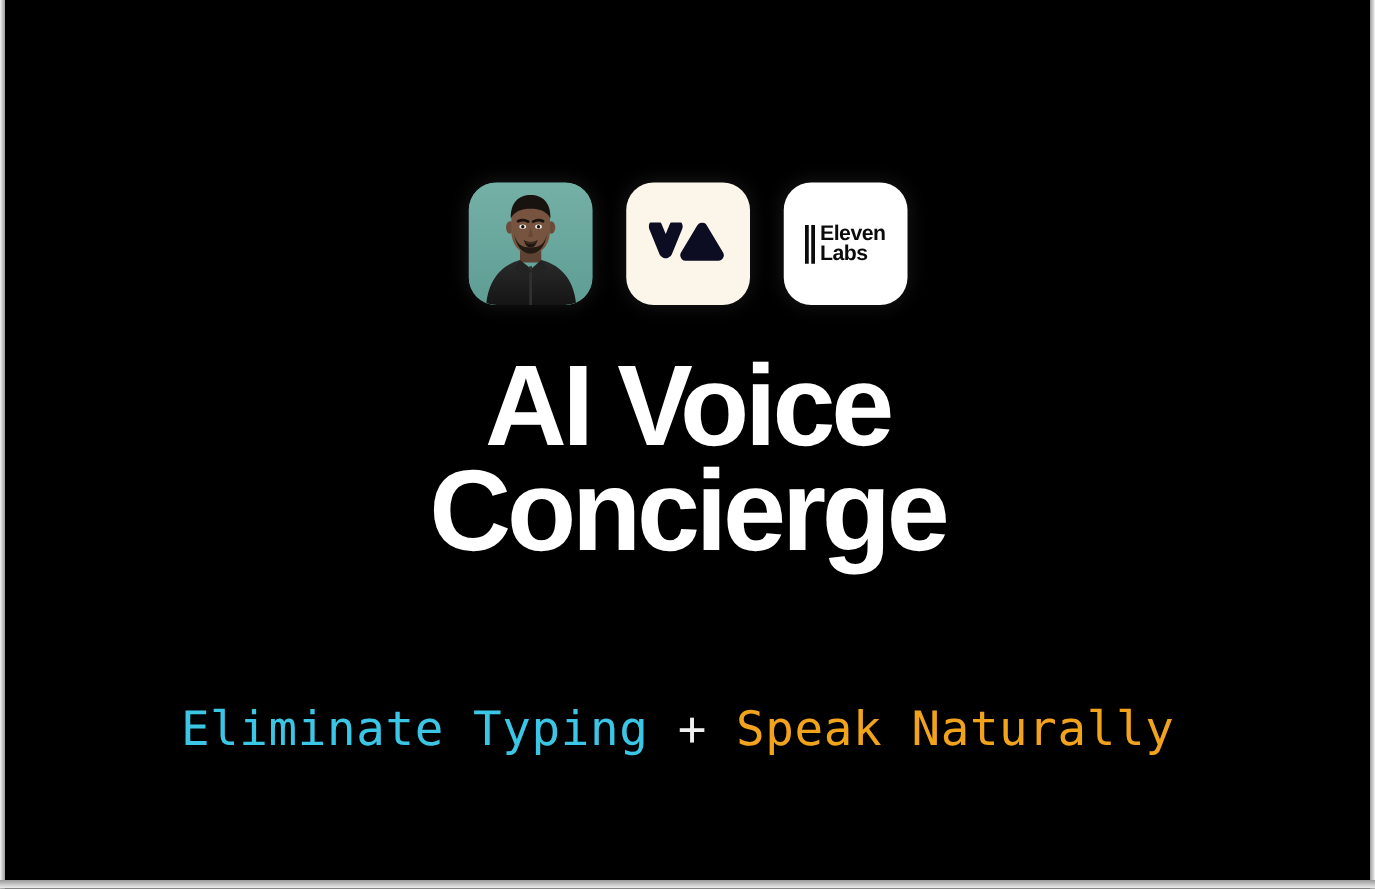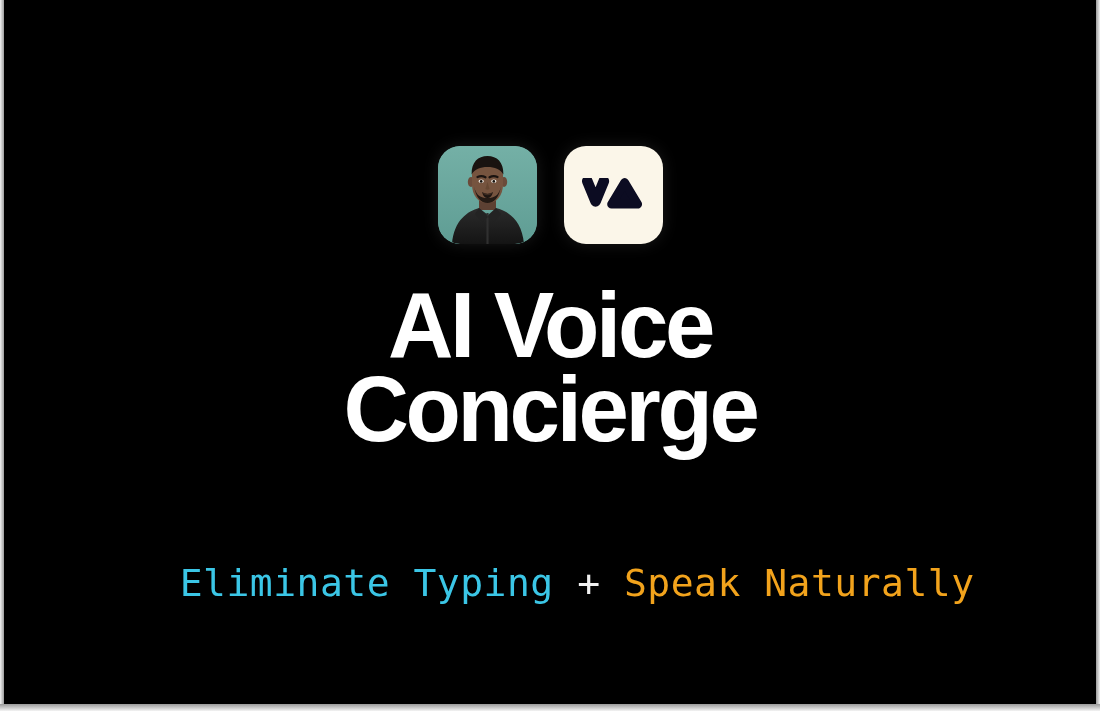--- a/index.html
+++ b/index.html
@@ -135,21 +135,20 @@
     top: 505px;
     left: 0;
     width: 944px;
     text-align: center;
     font-family: "DejaVu Sans Mono", "Liberation Mono", monospace;
     font-weight: 400;
     font-size: 38px;
     line-height: 52px;
     letter-spacing: 0.5px;
     white-space: pre;
-    margin-left: 35px;
   }
   .sub-cyan   { color: #3bc6e6; }
   .sub-plus   { color: #f0f0f0; }
   .sub-orange { color: #f2a31c; }
 </style>
 </head>
 <body>
 
 <div class="slide-frame">
 
@@ -211,20 +210,32 @@
 
       <div class="logo-tile tile-va">
         <svg class="va-mark" viewBox="0 0 64 36" width="62" height="35">
 
           <path d="M5.5 3.2 L14 24 L22.5 3.2" stroke="#0c0c22" stroke-width="11" fill="none" stroke-linecap="round" stroke-linejoin="round"></path>
 
           <path d="M44 4.5 L57.5 27 L30.5 27 Z" fill="#0c0c22" stroke="#0c0c22" stroke-width="9" stroke-linejoin="round"></path>
         </svg>
       </div>
 
+      <div class="logo-tile tile-eleven">
+        <div class="eleven-mark">
+          <span class="eleven-bars">
+            <i></i>
+              <i></i>
+          </span>
+          <span class="eleven-words">
+            <span>Eleven</span>
+            <span>Labs</span>
+          </span>
+        </div>
+      </div>
 
     </div>
 
     <div class="headline">AI Voice
 Concierge</div>
 
     <div class="subtitle">
       <span class="sub-cyan">Eliminate Typing</span><span class="sub-plus"> + </span><span class="sub-orange">Speak Naturally</span>
     </div>
 

